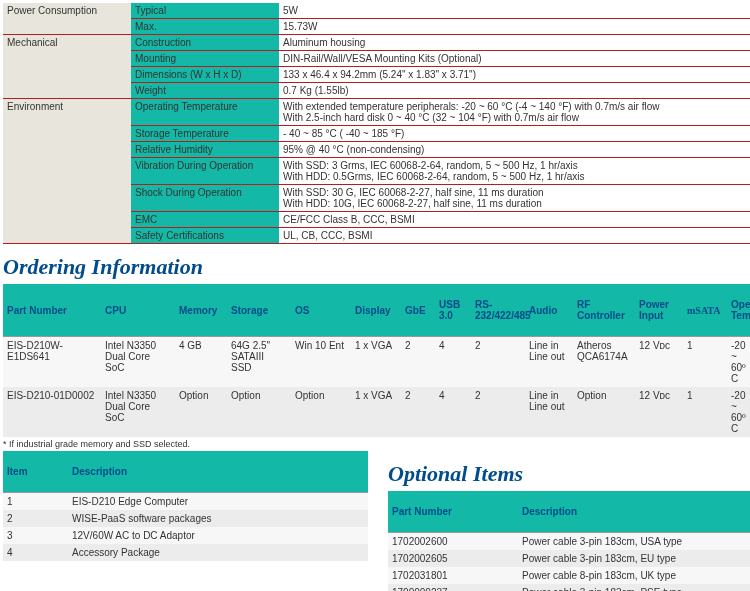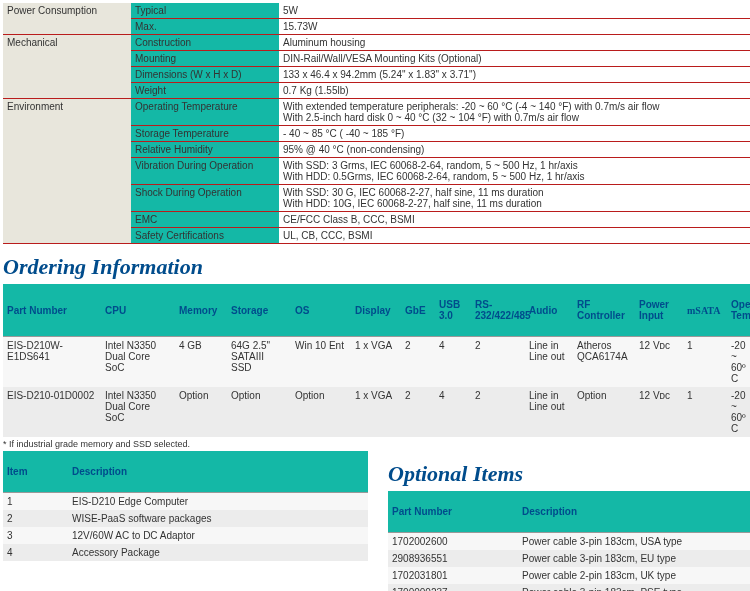--- a/index.html
+++ b/index.html
@@ -296,32 +296,32 @@
           <tr>
             <td>
               <div>1702002600</div>
             </td>
             <td>
               <div>Power cable 3-pin 183cm, USA type</div>
             </td>
           </tr>
           <tr>
             <td>
-              <div>2908936551</div>
+              <div>1702002605</div>
             </td>
             <td>
               <div>Power cable 3-pin 183cm, EU type</div>
             </td>
           </tr>
           <tr>
             <td>
               <div>1702031801</div>
             </td>
             <td>
-              <div>Power cable 2-pin 183cm, UK type</div>
+              <div>Power cable 8-pin 183cm, UK type</div>
             </td>
           </tr>
           <tr>
             <td>
               <div>1700000237</div>
             </td>
             <td>
               <div>Power cable 3-pin 183cm, PSE type</div>
             </td>
           </tr>

